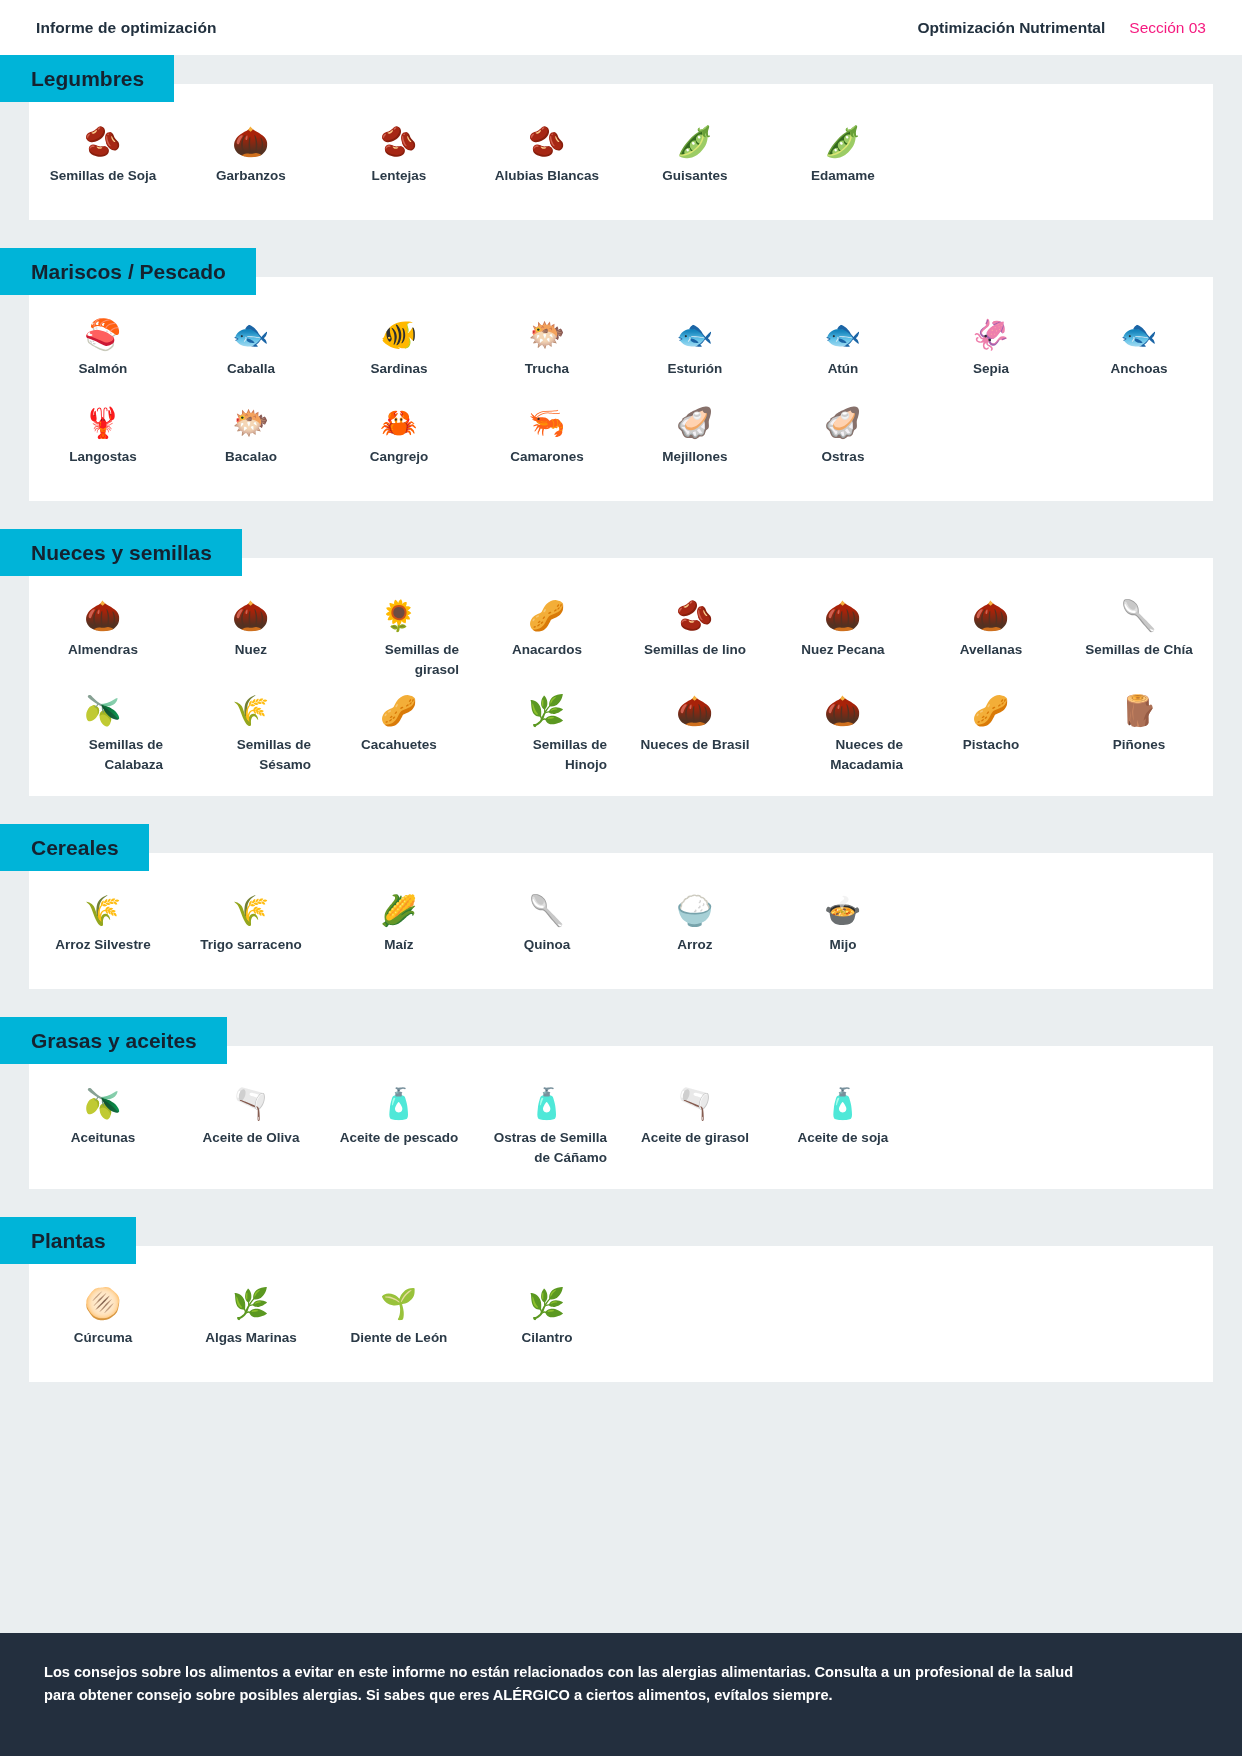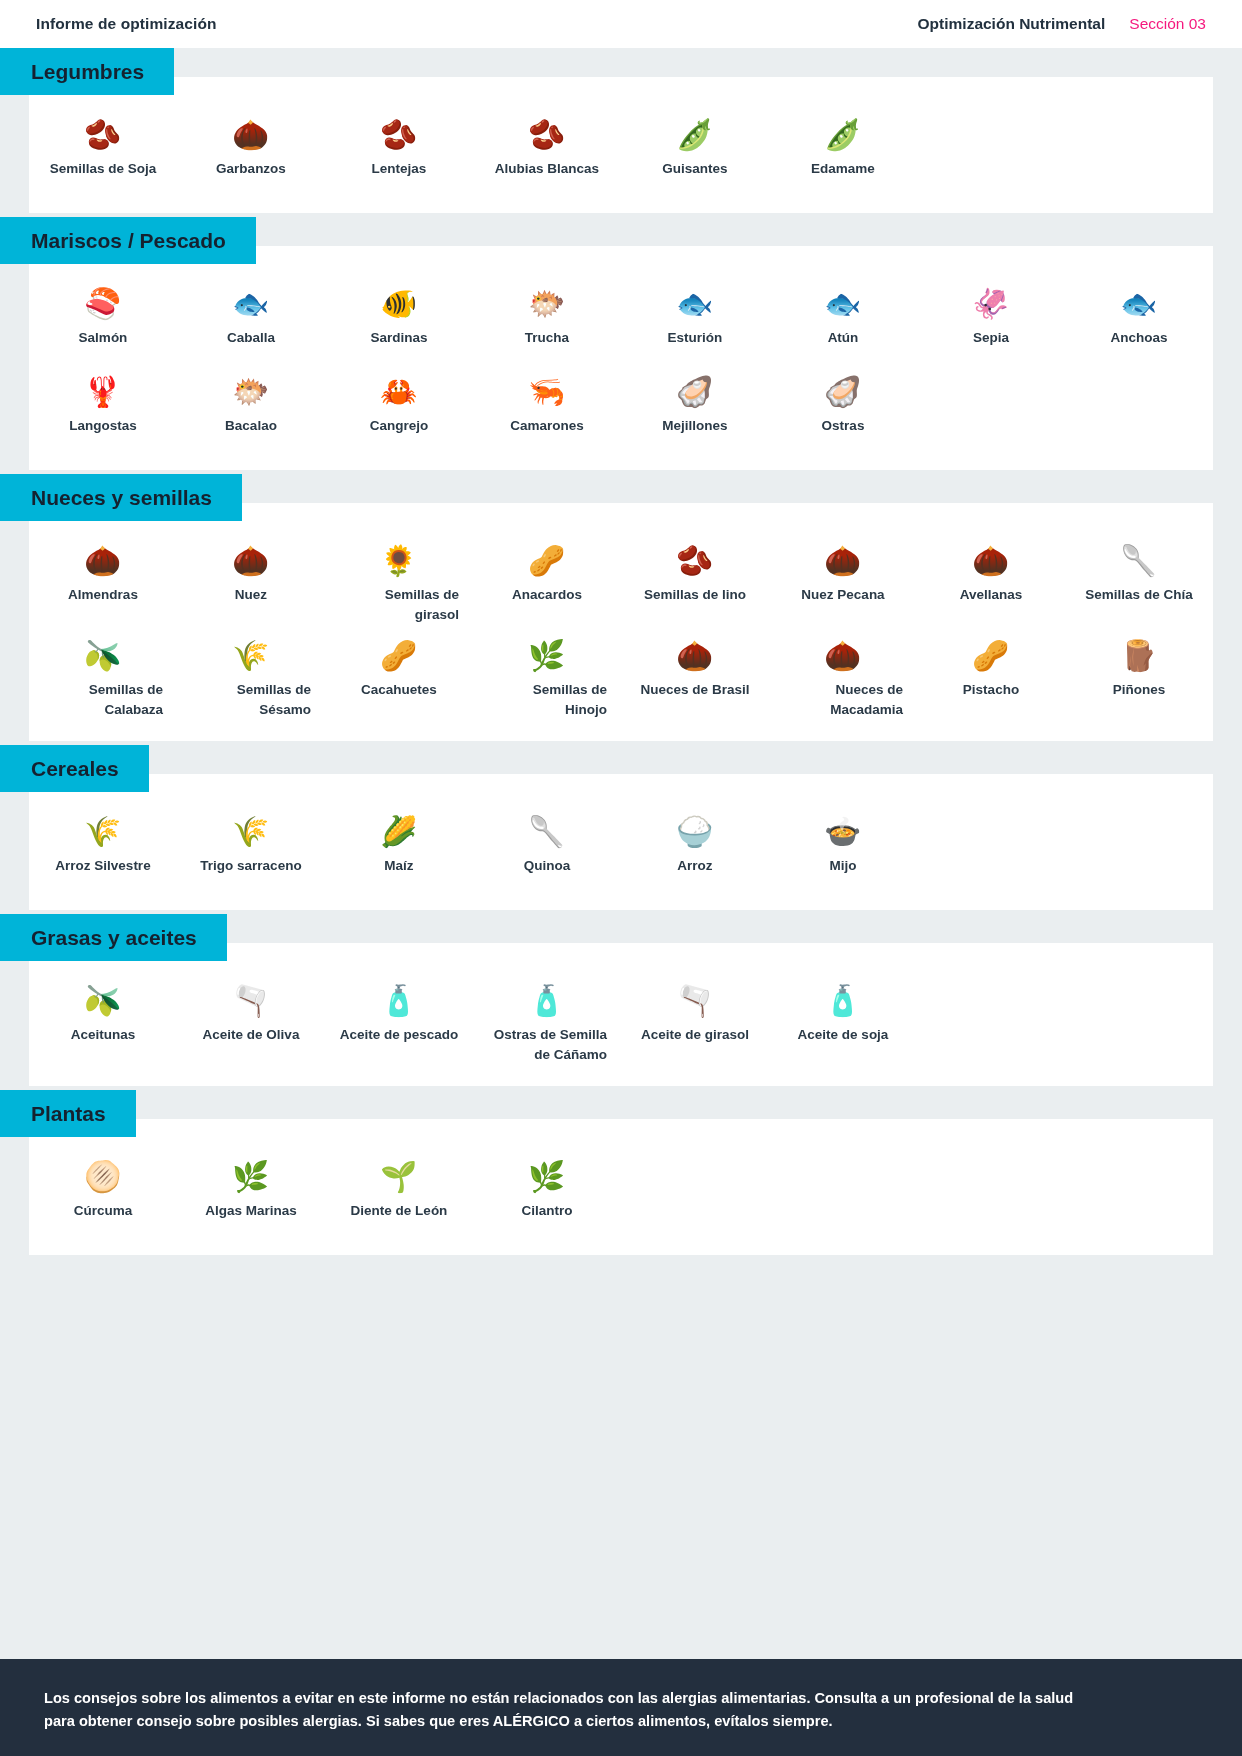--- a/index.html
+++ b/index.html
@@ -12,21 +12,21 @@
   .page {
     position: relative;
     width: 1242px;
     height: 1756px;
     background: #eaeef0;
     overflow: hidden;
   }
 
   
   .topbar {
-    height: 48px;
+    height: 55px;
     background: #ffffff;
     display: flex;
     align-items: center;
     justify-content: space-between;
     padding: 0 36px;
   }
   .topbar-left {
     font-size: 15.5px;
     font-weight: 700;
     color: #22313f;
@@ -48,21 +48,21 @@
     color: #f5197f;
   }
 
   
   .content {
     padding: 0 0 0 0;
   }
 
   .section {
     position: relative;
-    margin-bottom: 4px;
+    margin-bottom: 28px;
     border-radius: 17px;
   }
   .section-header {
     display: inline-block;
     background: #00b4d8;
     color: #152230;
     font-size: 21px;
     font-weight: 700;
     padding: 13px 30px 13px 31px;
     line-height: 1;
@@ -110,21 +110,21 @@
     max-width: 120px;
   }
 
   
   .footer {
     position: absolute;
     left: 0;
     bottom: 0;
     width: 1242px;
     background: #232f3e;
-    padding: 28px 44px 22px 44px;
+    padding: 28px 44px 48px 44px;
   }
   .footer-text {
     color: #ffffff;
     font-size: 14.6px;
     font-weight: 600;
     line-height: 1.62;
     max-width: 1060px;
   }
 </style>
 </head>

